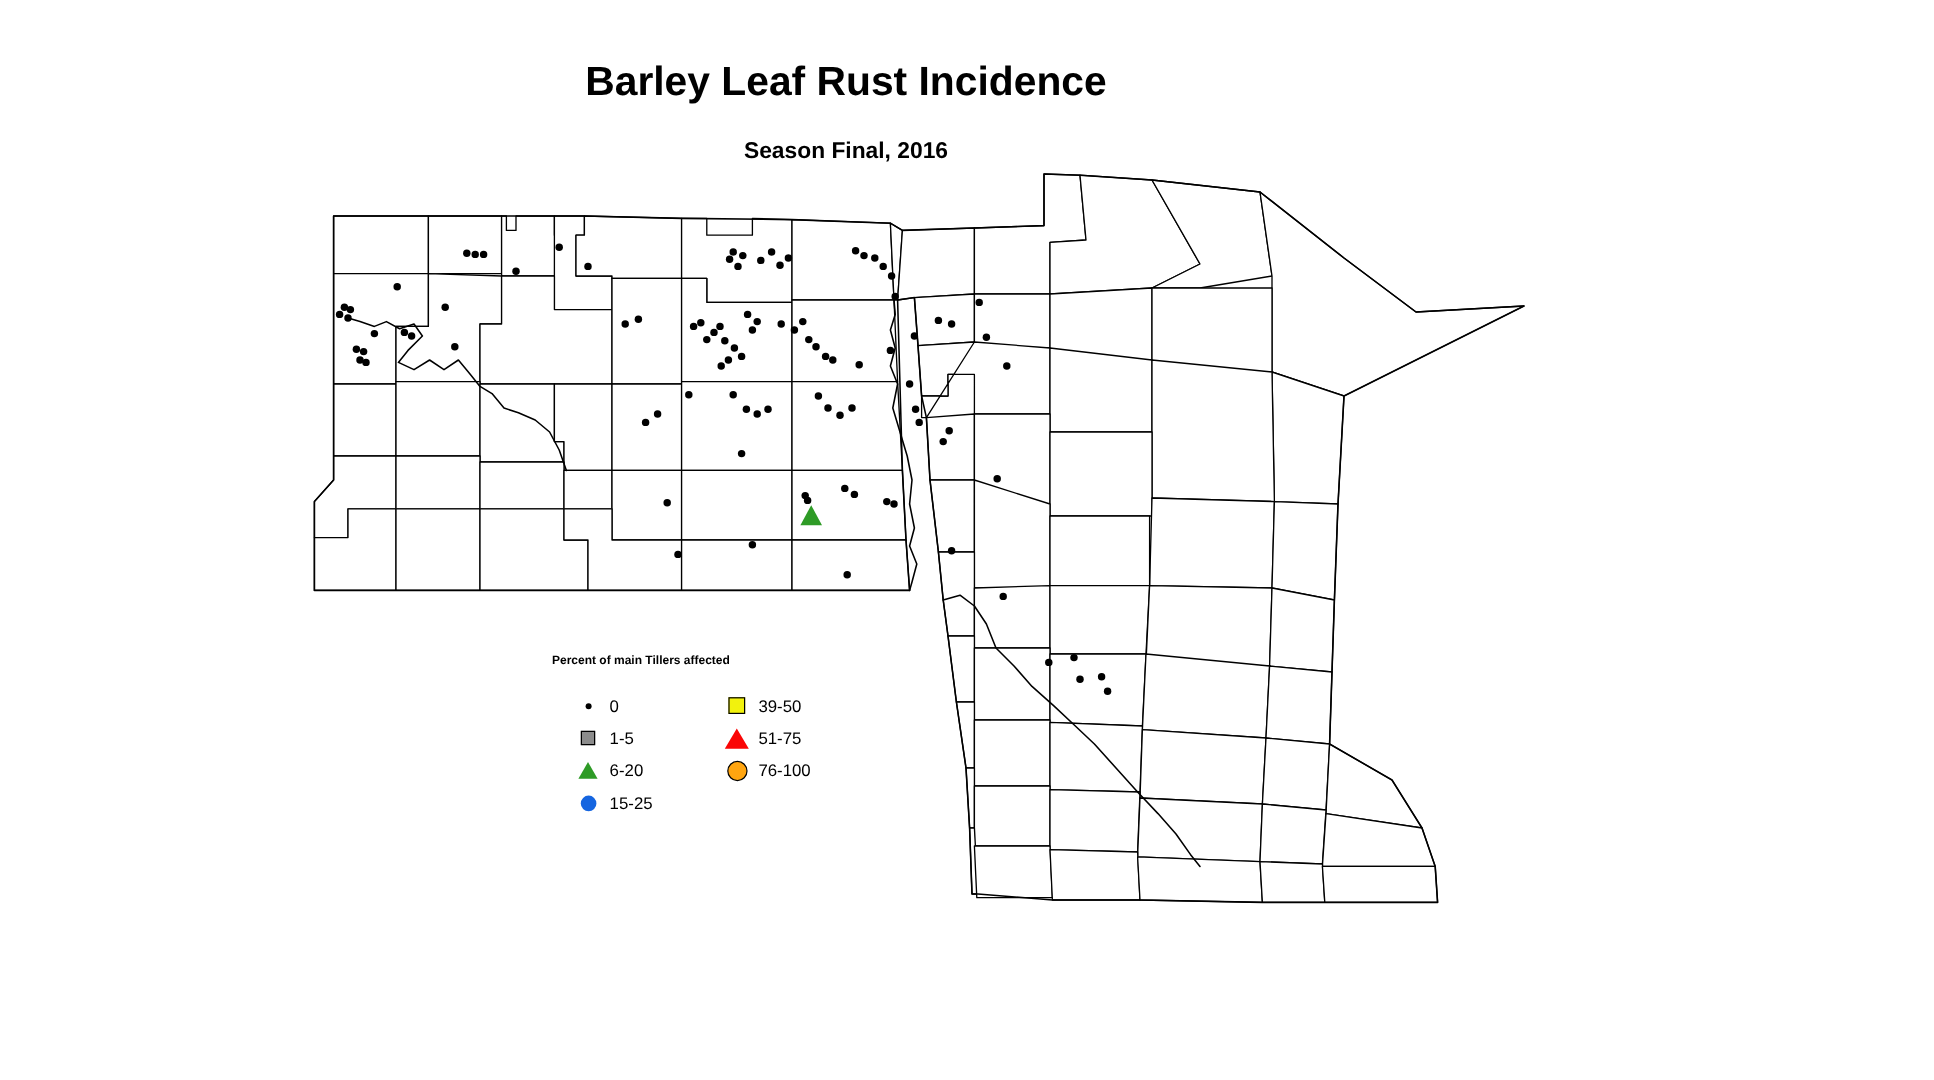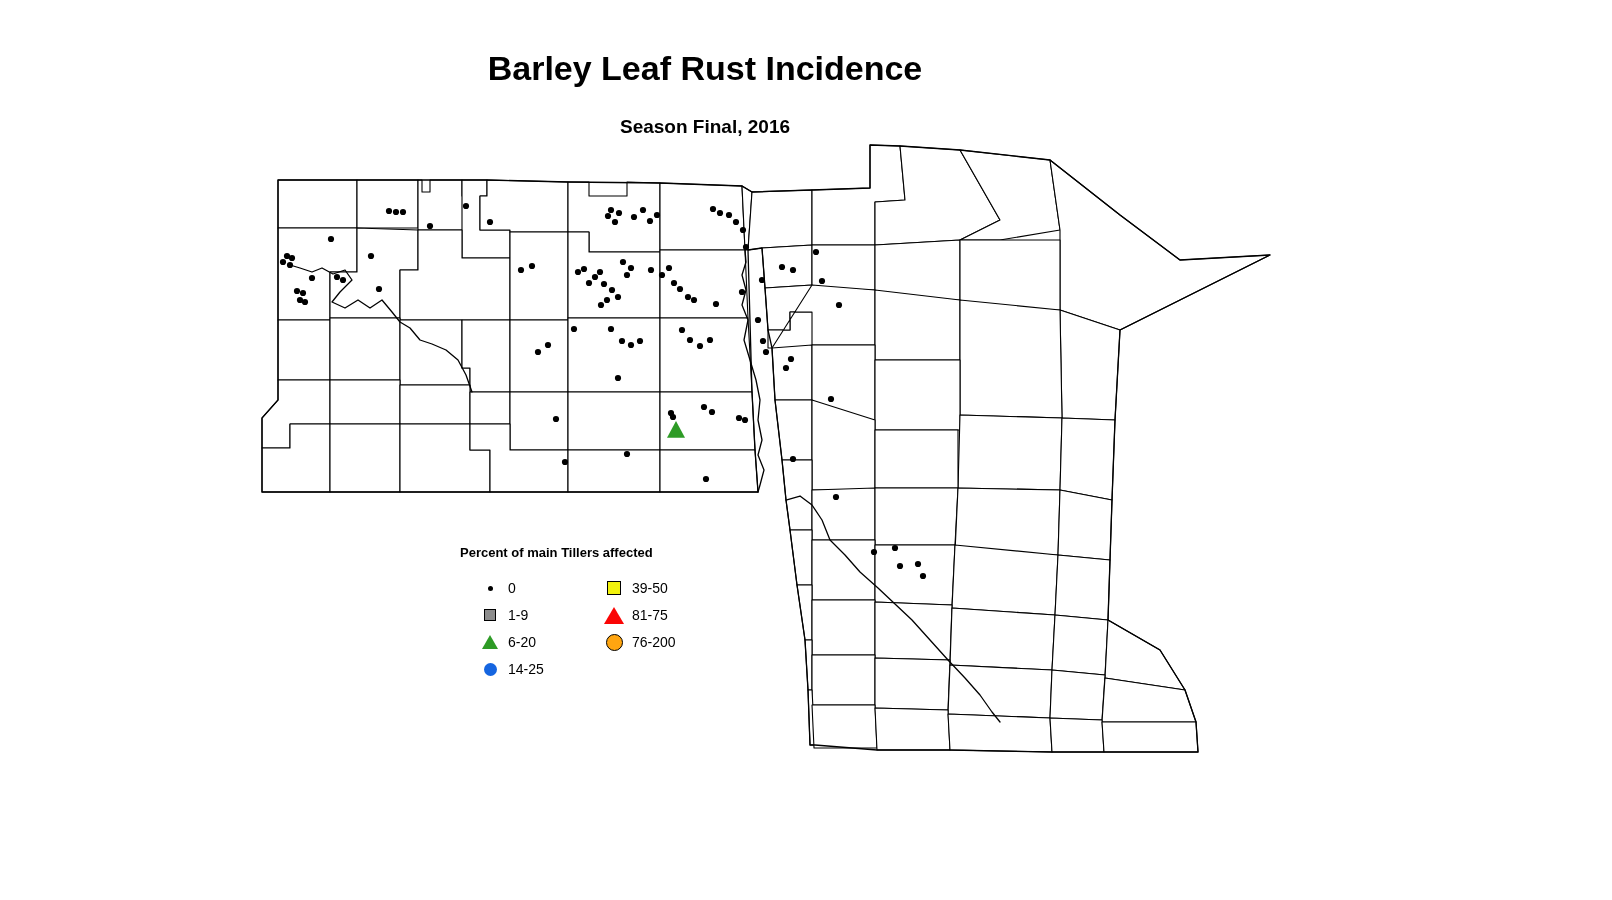--- a/index.html
+++ b/index.html
@@ -70,21 +70,21 @@
     position: absolute;
     left: 460px;
     top: 545px;
     width: 260px;
     height: 145px;
   }
   #legend-title {
     position: absolute;
     left: 0px;
     top: 0px;
-    font-size: 13px;
+    font-size: 10px;
     font-weight: bold;
     white-space: nowrap;
   }
   .legend-col {
     position: absolute;
     top: 32px;
   }
   .legend-col.col-left { left: 18px; }
   .legend-col.col-right { left: 142px; }
 
@@ -420,51 +420,51 @@
       <div class="legend-row">
         <span class="legend-sym">
             <span class="sym-shape sym-dot"></span>
           </span>
         <span class="legend-label">0</span>
       </div>
       <div class="legend-row">
         <span class="legend-sym">
             <span class="sym-shape sym-square-grey"></span>
           </span>
-        <span class="legend-label">1-9</span>
+        <span class="legend-label">1-5</span>
       </div>
       <div class="legend-row">
         <span class="legend-sym">
             <span class="sym-shape sym-tri-green"></span>
           </span>
         <span class="legend-label">6-20</span>
       </div>
       <div class="legend-row">
         <span class="legend-sym">
             <span class="sym-shape sym-circ-blue"></span>
           </span>
-        <span class="legend-label">14-25</span>
+        <span class="legend-label">15-25</span>
       </div>
     </div>
 
     <div class="legend-col col-right">
       <div class="legend-row">
         <span class="legend-sym">
             <span class="sym-shape sym-square-yellow"></span>
           </span>
         <span class="legend-label">39-50</span>
       </div>
       <div class="legend-row">
         <span class="legend-sym">
             <span class="sym-shape sym-tri-red"></span>
           </span>
-        <span class="legend-label">81-75</span>
+        <span class="legend-label">51-75</span>
       </div>
       <div class="legend-row">
         <span class="legend-sym">
             <span class="sym-shape sym-circ-orange"></span>
           </span>
-        <span class="legend-label">76-200</span>
+        <span class="legend-label">76-100</span>
       </div>
     </div>
   </div>
 
 </div>
 
 </body></html>

